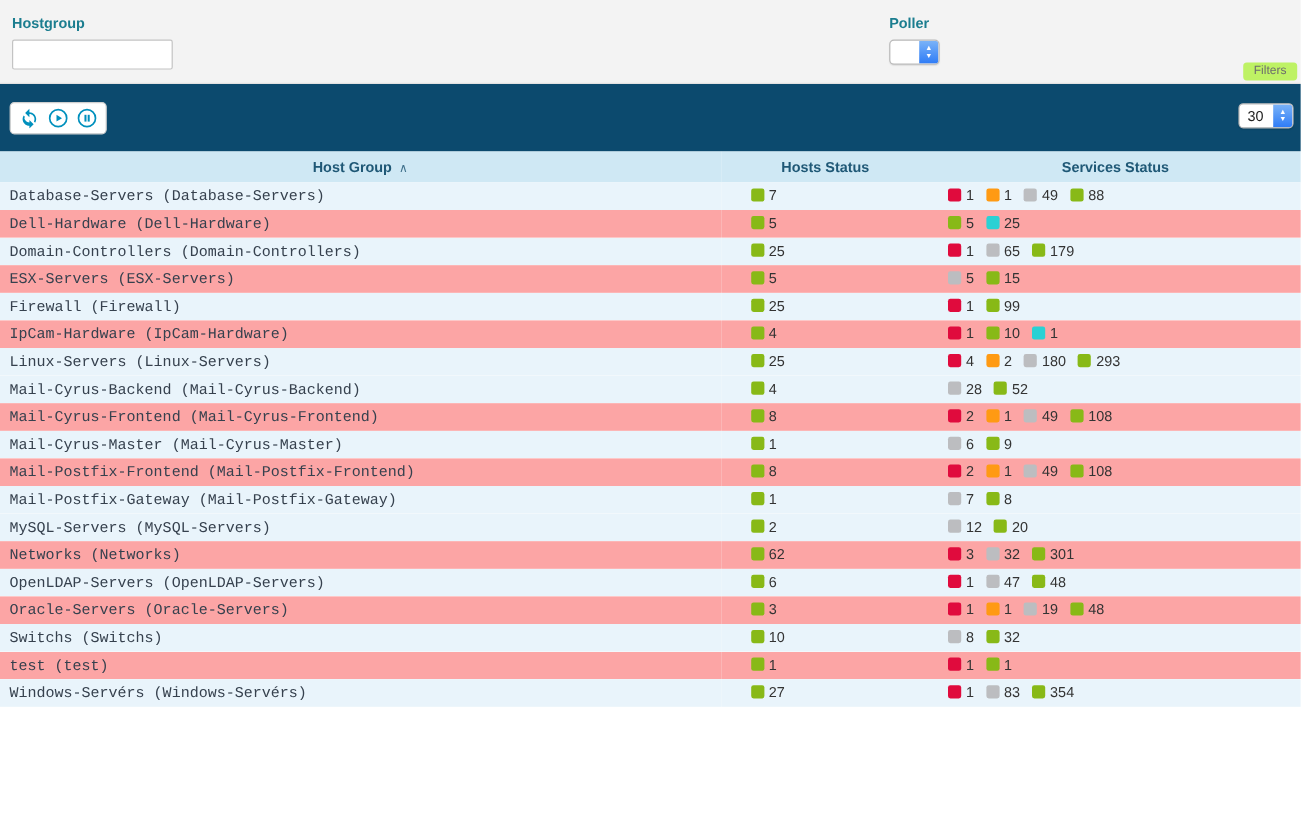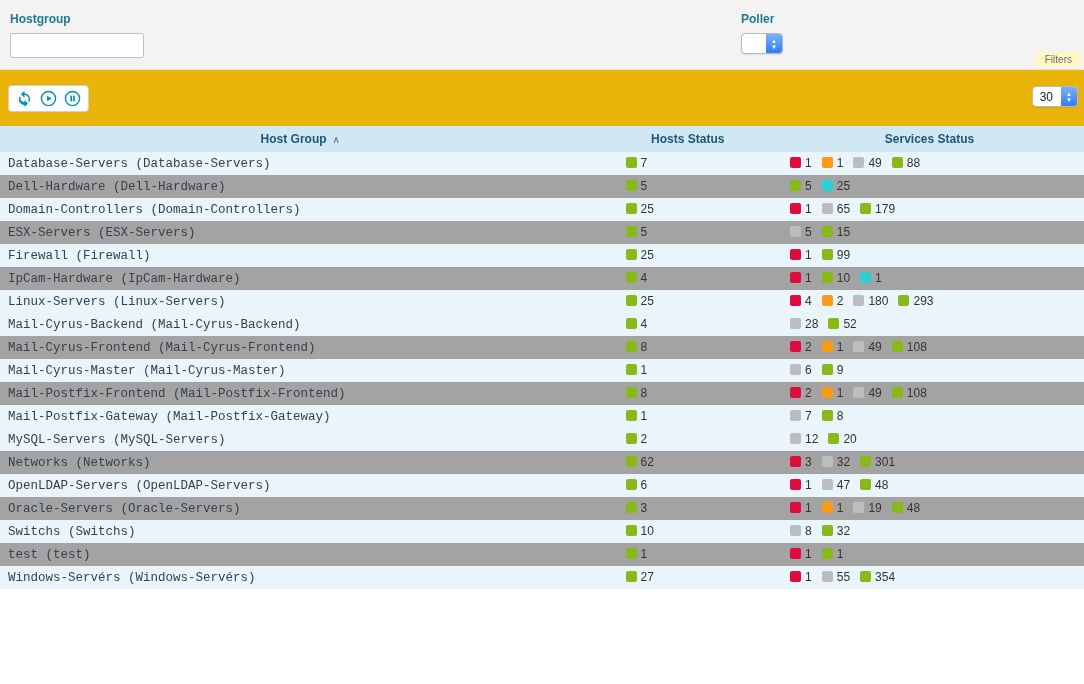--- a/index.html
+++ b/index.html
@@ -16,41 +16,41 @@
   .text-input { width: 134px; height: 25px; border: 1px solid #c3c3c3; background: #fff;
     font-size: 12px; padding: 0 6px; border-radius: 2px; }
   .mac-select { display: inline-flex; align-items: stretch; border: 1px solid #b9b9b9;
     border-radius: 4px; background: #fff; height: 21px; overflow: hidden; cursor: default;
     box-shadow: 0 1px 1px rgba(0,0,0,.08); }
   .mac-select .val { padding: 0 8px 0 7px; font-size: 12px; color: #222;
     display: flex; align-items: center; min-width: 24px; }
   .mac-select .arrows { width: 16px; background: linear-gradient(#7ab3f8,#2f7cf6);
     color: #fff; display: flex; flex-direction: column; align-items: center;
     justify-content: center; font-size: 6px; line-height: 6px; }
-  .filters-tab { position: absolute; right: 3px; bottom: 2px; background: #fef9c3;
+  .filters-tab { position: absolute; right: 3px; bottom: 2px; background: #bef264;
     color: #6d6d6d; font-size: 10px; padding: 2px 9px; border-radius: 3px; cursor: pointer; }
 
   
-  .toolbar { position: relative; height: 56px; background: #eab308; }
+  .toolbar { position: relative; height: 56px; background: #0c4a6e; }
   .media-buttons { position: absolute; left: 8px; top: 15px; display: flex; gap: 7px;
     align-items: center; border: 1px solid #cfcfcf; border-radius: 4px; background: #fff;
     padding: 4px 7px; }
   .icon-btn { color: #0090bd; cursor: pointer; display: flex; align-items: center; }
   .icon-btn svg { display: block; }
   .pagesize { position: absolute; right: 6px; top: 16px; }
 
   
   table { width: 100%; border-collapse: collapse; table-layout: fixed; }
   thead th { background: #cfe8f4; color: #1f5876; font-size: 12px; font-weight: bold;
     height: 26px; text-align: center; cursor: pointer; }
   .sort-caret { font-size: 10px; color: #41718c; margin-left: 6px; font-weight: normal; }
   tbody td { height: 23px; font-size: 12.5px; color: #36414e; padding: 0 8px;
     white-space: nowrap; overflow: hidden; }
   tbody tr.odd td { background: #e9f4fb; }
-  tbody tr.even td { background: #a3a3a3; }
+  tbody tr.even td { background: #fca5a5; }
   td.col-name a { color: #36414e; text-decoration: none; cursor: pointer; font-family: Liberation Mono, monospace; }
   td.col-hosts { padding-left: 25px; }
   td.col-services { padding-left: 15px; }
   .badge-group { display: inline-flex; align-items: center; margin-right: 10px; cursor: pointer; }
   .badge-square { width: 11px; height: 11px; border-radius: 2px; display: inline-block;
     margin-right: 4px; }
   .badge-count { font-size: 12px; color: #333; }
 </style>
 </head>
 <body>
@@ -415,20 +415,20 @@
         <td class="col-name"><a>Windows-Servérs (Windows-Servérs)</a></td>
         <td class="col-hosts"><span class="badge-group">
             <span class="badge-square" style="background: rgb(136, 185, 23);"></span>
             <span class="badge-count">27</span>
           </span></td>
         <td class="col-services"><span class="badge-group">
             <span class="badge-square" style="background: rgb(224, 11, 61);"></span>
             <span class="badge-count">1</span>
           </span><span class="badge-group">
             <span class="badge-square" style="background: rgb(188, 189, 192);"></span>
-            <span class="badge-count">55</span>
+            <span class="badge-count">83</span>
           </span><span class="badge-group">
             <span class="badge-square" style="background: rgb(136, 185, 23);"></span>
             <span class="badge-count">354</span>
           </span></td>
       </tr>
     </tbody>
 </table>
 
 </body></html>

